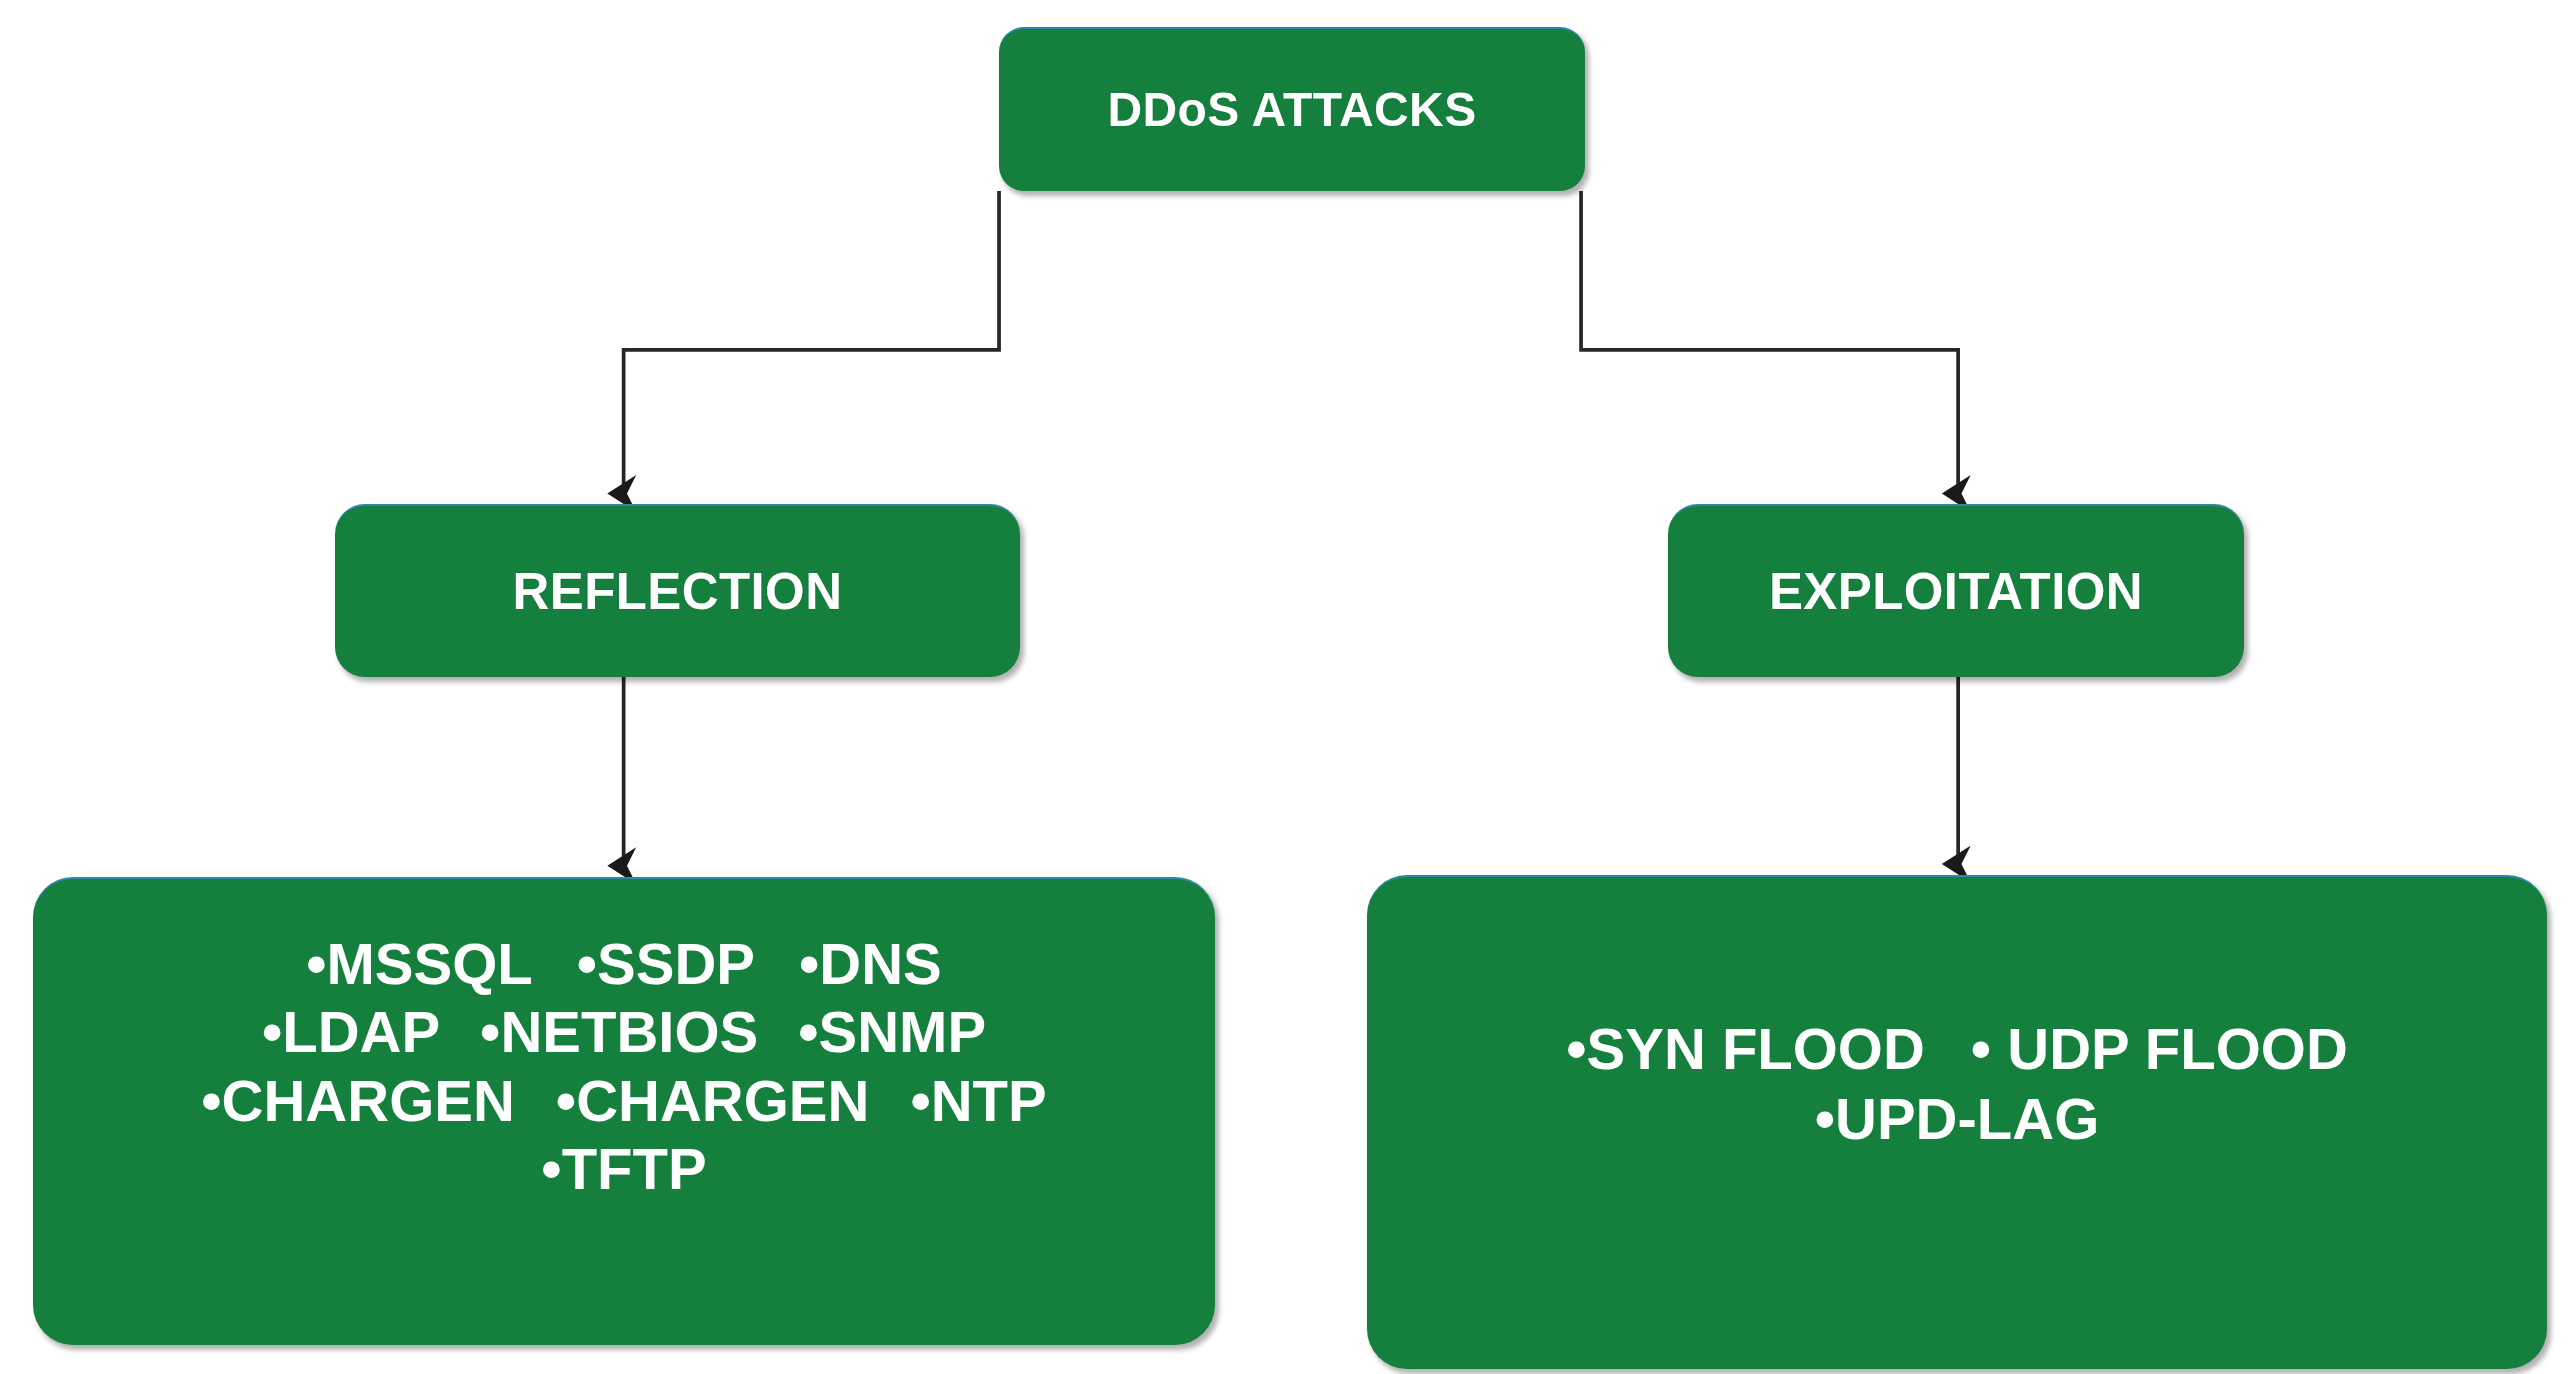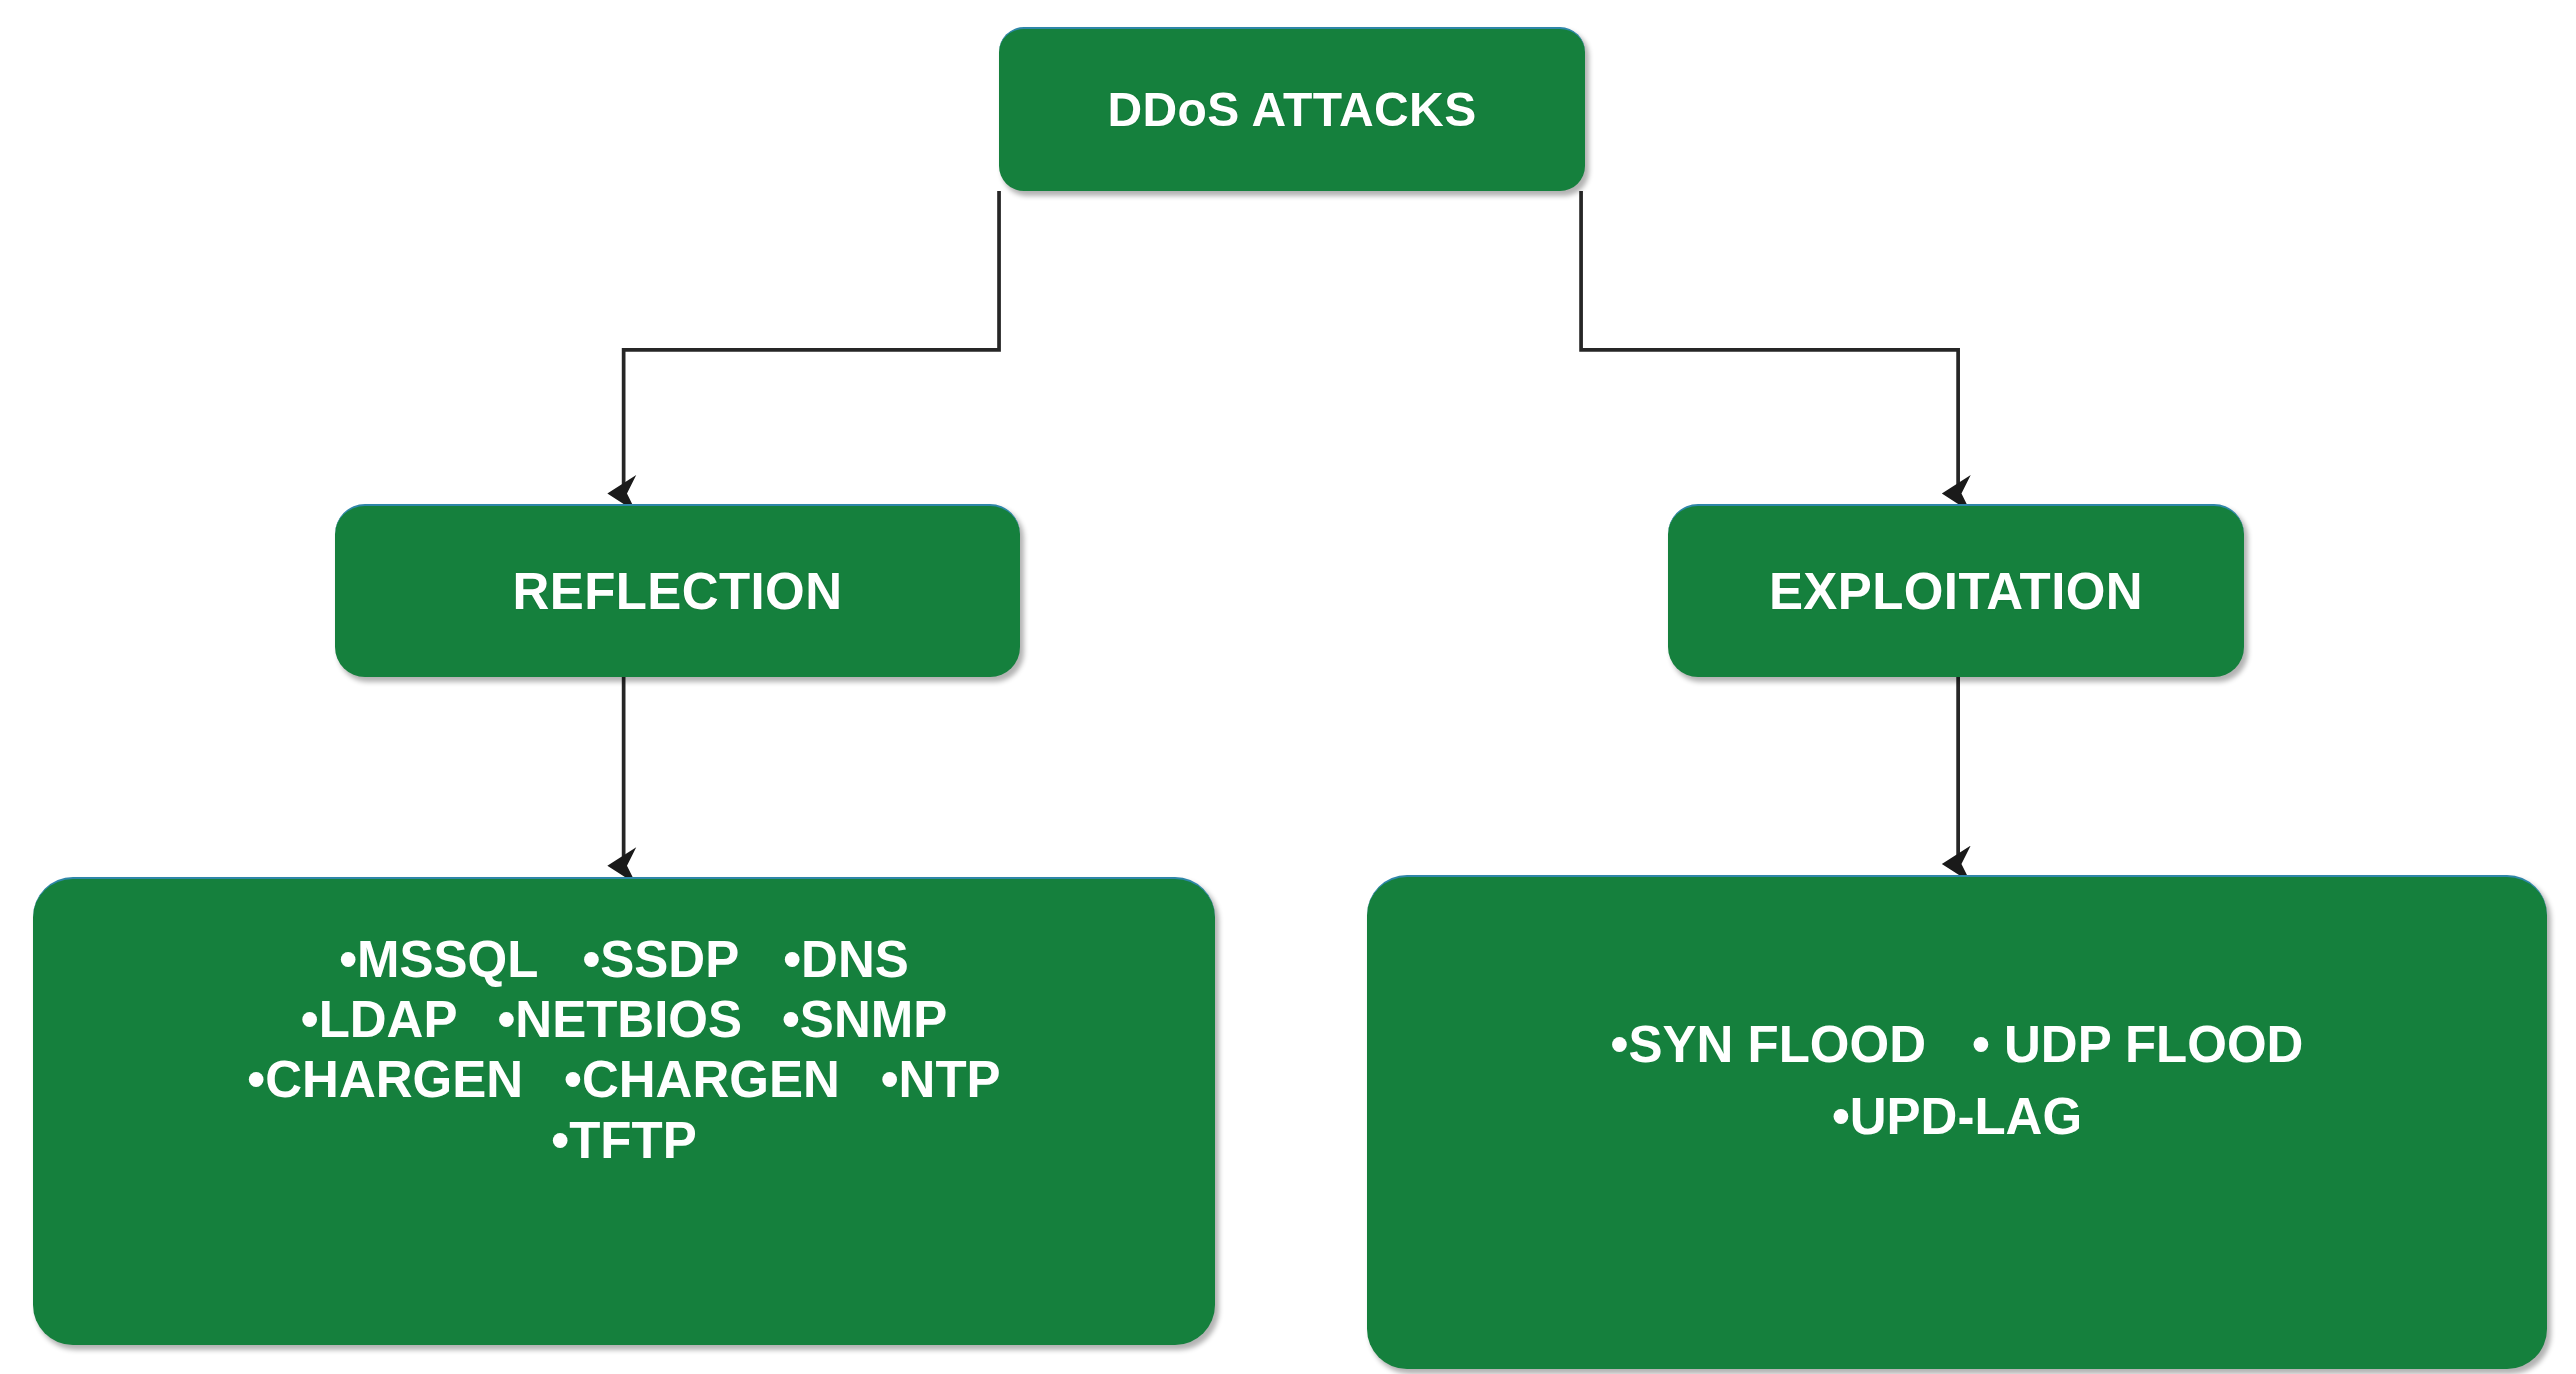--- a/index.html
+++ b/index.html
@@ -98,30 +98,30 @@
   }
   .leaf-row {
     display: flex;
     justify-content: center;
     align-items: baseline;
     white-space: nowrap;
     line-height: 1.18;
   }
   .leaf-item {
     font-weight: bold;
-    font-size: 51px;
+    font-size: 58px;
     color: #ffffff;
     white-space: nowrap;
   }
   
   #node-reflection-types .leaf-row.r0 .leaf-item + .leaf-item { margin-left: 44px; }
   #node-reflection-types .leaf-row.r1 .leaf-item + .leaf-item { margin-left: 40px; }
   #node-reflection-types .leaf-row.r2 .leaf-item + .leaf-item { margin-left: 41px; }
   #node-exploitation-types .leaf-row .leaf-item + .leaf-item { margin-left: 46px; }
-  #node-exploitation-types .leaf-row.r0 { margin-bottom: 12px; }
+  #node-exploitation-types .leaf-row.r0 { margin-bottom: 2px; }
 </style>
 </head>
 <body>
 
 <div id="canvas">
 
   <svg id="connectors" viewBox="0 0 3128 1669" width="2576" height="1374" xmlns="http://www.w3.org/2000/svg">
     <defs>
       <marker id="arrowhead" markerWidth="11" markerHeight="11" refX="4.2" refY="5" orient="auto" markerUnits="strokeWidth">
         <path d="M0,1.6 L5,9.4 L10,1.6 L5,4.1 Z" fill="#1a1a1a"></path>

